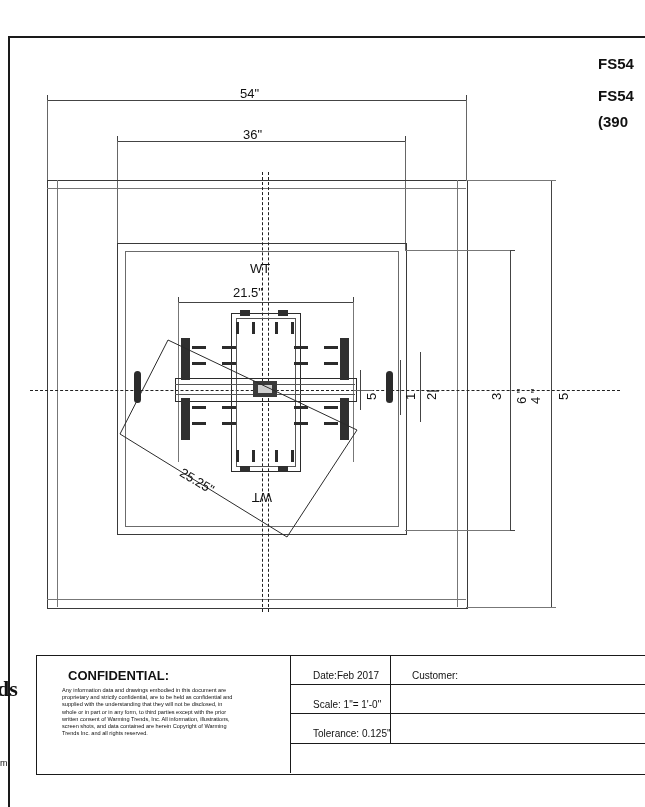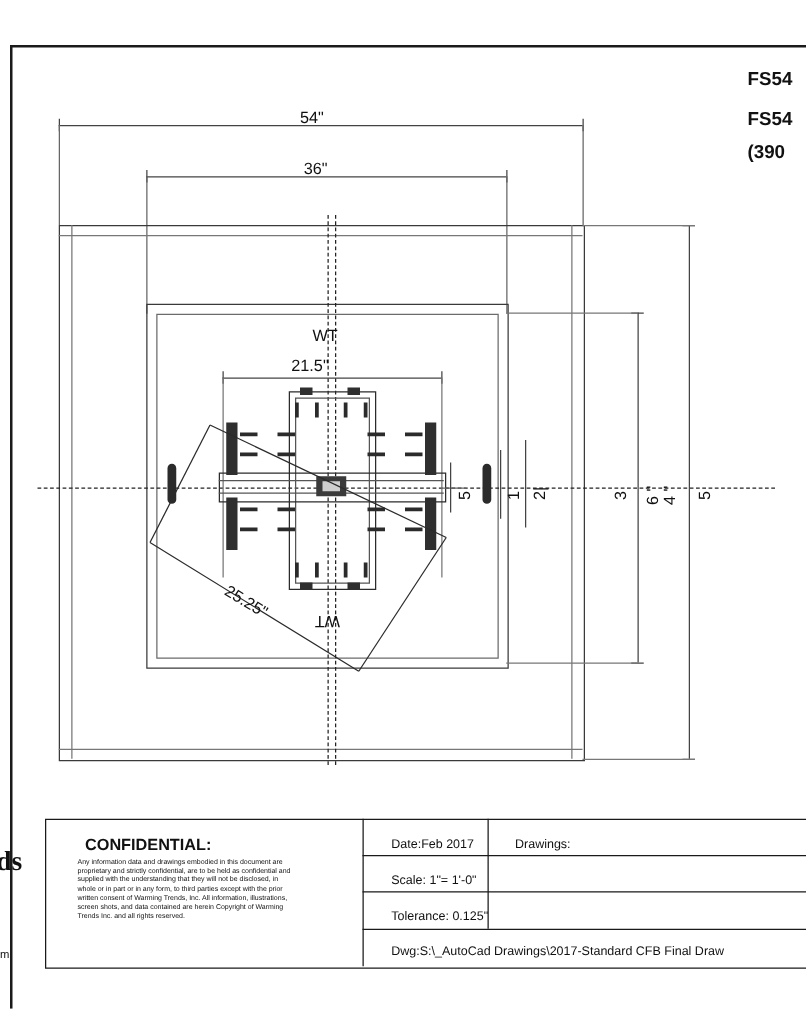--- a/index.html
+++ b/index.html
@@ -167,21 +167,20 @@
   <div class="ln v" style="left:290px;top:655px;height:118px;"></div>
   <div class="ln v" style="left:390px;top:655px;height:88px;"></div>
   <div class="ln h" style="left:290px;top:684px;width:355px;"></div>
   <div class="ln h" style="left:290px;top:713px;width:355px;"></div>
   <div class="ln h" style="left:290px;top:743px;width:355px;"></div>
 
   <div class="txt" style="left:68px;top:668px;font-size:13px;font-weight:bold;">CONFIDENTIAL:</div>
   <div class="conf-body" style="left:62px;top:687px;">Any information data and drawings embodied in this document are proprietary and strictly confidential, are to be held as confidential and supplied with the understanding that they will not be disclosed, in whole or in part or in any form, to third parties except with the prior written consent of Warming Trends, Inc. All information, illustrations, screen shots, and data contained are herein Copyright of Warming Trends Inc. and all rights reserved.</div>
 
   <div class="txt t10" style="left:297px;top:670px;">Date:Feb 2017</div>
-  <div class="txt t10" style="left:396px;top:670px;">Drawings:</div>
+  <div class="txt t10" style="left:396px;top:670px;">Customer:</div>
   <div class="txt t10" style="left:297px;top:699px;">Scale: 1"= 1'-0"</div>
   <div class="txt t10" style="left:297px;top:728px;">Tolerance: 0.125"</div>
-  <div class="txt t10" style="left:297px;top:756px;">Dwg:S:\_AutoCad Drawings\2017-Standard CFB Final Draw</div>
 
   <div class="logo" style="left:-3px;top:676px;">ds</div>
   <div class="txt t9" style="left:0px;top:758px;">m</div>
 
 </div>
 
 </body></html>

